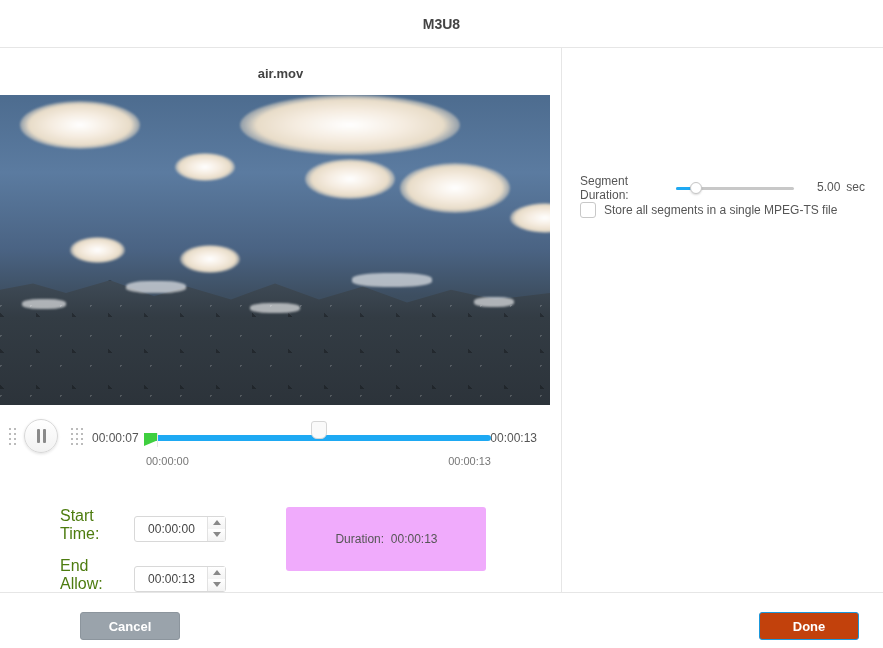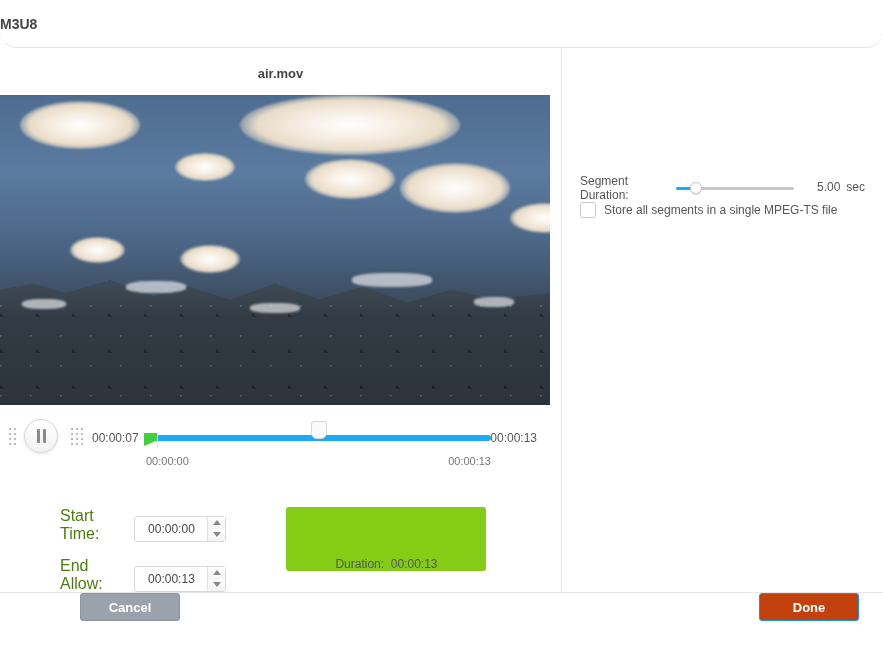--- a/index.html
+++ b/index.html
@@ -1,17 +1,17 @@
 <!DOCTYPE html>
 <html><head>
 <meta charset="utf-8">
 <style>
   * { box-sizing: border-box; margin: 0; padding: 0; }
   html, body { width: 883px; height: 648px; font-family: Arial, Helvetica, sans-serif; background: #fff; color: #444; }
-  .header { height: 48px; display: flex; align-items: center; justify-content: flex-start; border-bottom: 1px solid #e6e6e6; border-radius: 17px; }
+  .header { height: 48px; display: flex; align-items: center; justify-content: center; border-bottom: 1px solid #e6e6e6; }
   .title { font-weight: bold; font-size: 14px; }
   .content { display: flex; height: 544px; }
   .left { width: 562px; border-right: 1px solid #e6e6e6; position: relative; }
   .right { flex: 1; padding: 0 18px; }
   .filename { text-align: center; font-size: 13px; font-weight: bold; padding: 18px 0 14px; }
   .video { width: 550px; height: 310px; position: relative; overflow: hidden; background: #2a2a2a; }
   .sky { position:absolute; inset:0; background: linear-gradient(180deg,#4d6c8f 0%,#5b7ba0 25%,#4a6383 50%,#3d4e60 65%,#2e3c49 100%); }
   .cloud { position:absolute; background: radial-gradient(ellipse at center,#fff 0%,#f5ece0 35%,#e8dcc8 60%,rgba(200,180,150,0) 78%); border-radius:50%; filter: blur(1px); }
   .c1{width:120px;height:48px;left:20px;top:6px}
   .c2{width:220px;height:60px;left:240px;top:0}
@@ -50,31 +50,31 @@
   .flag.right{right:-2px}
   .flag svg{display:block}
   .ticks{position:absolute;left:146px;right:70px;top:36px;display:flex;justify-content:space-between;font-size:11px;color:#777}
   .fields { display:flex; gap:60px; padding:28px 18px 0 60px; }
   .time-fields label{display:inline-block;width:70px;font-size:16px;color:#4d7c0f;margin-bottom:14px}
   .stepper{display:inline-flex;align-items:stretch;border:1px solid #d8d8d8;border-radius:3px;height:26px;width:92px;vertical-align:middle;margin-bottom:12px}
   .stepper input{border:0;width:72px;text-align:center;font-size:12px;color:#444;outline:none;background:transparent}
   .stepper .spin{width:18px;border-left:1px solid #e2e2e2;display:flex;flex-direction:column}
   .stepper .spin button{flex:1;border:0;background:linear-gradient(#fff,#f3f3f3);cursor:pointer;display:flex;align-items:center;justify-content:center}
   .stepper .spin svg{width:8px;height:5px}
-  .duration-box{background:#84cc16;border-radius:3px;width:200px;height:64px;display:flex;align-items:flex-end;justify-content:center;font-size:12px;color:#555}
+  .duration-box{background:#f0abfc;border-radius:3px;width:200px;height:64px;display:flex;align-items:center;justify-content:center;font-size:12px;color:#555}
   .opt-row{display:flex;align-items:center;gap:8px;font-size:12px;color:#555;margin:0 0}
   .slider-wrap{display:flex;align-items:flex-start;gap:6px}
   .slider{position:relative;width:118px;height:16px}
   .slider .rail{position:absolute;left:0;right:0;top:7px;height:3px;background:#c8c8c8;border-radius:2px}
   .slider .fill{position:absolute;left:0;top:7px;height:3px;background:#1ea9f3;border-radius:2px;width:20px}
   .slider .knob{position:absolute;top:2px;left:14px;width:12px;height:12px;border-radius:50%;background:#fff;border:1px solid #c7c7c7;box-shadow:0 1px 2px rgba(0,0,0,.15)}
   .slider-val{width:40px;text-align:right}
   .chk{width:16px;height:16px;border:1px solid #c8c8c8;border-radius:3px;background:#fff;flex:0 0 16px}
   .right .spacer{height:126px}
-  .footer{height:56px;border-top:1px solid #e6e6e6;display:flex;align-items:flex-start;justify-content:space-between;padding:0 24px 0 80px}
+  .footer{height:56px;border-top:1px solid #e6e6e6;display:flex;align-items:flex-end;justify-content:space-between;padding:0 24px 8px 80px}
   .btn{min-width:100px;height:28px;border-radius:3px;border:1px solid transparent;font-size:13px;font-weight:bold;cursor:pointer;padding:0 10px}
   .btn-cancel{background:#9aa3ab;color:#fff;border-color:#8c959d}
   .btn-done{background:#c2410c;color:#fff;border-color:#1a98dc}
 </style>
 </head>
 <body>
 
 <div class="header">
   <div class="title">M3U8</div>
 </div>

